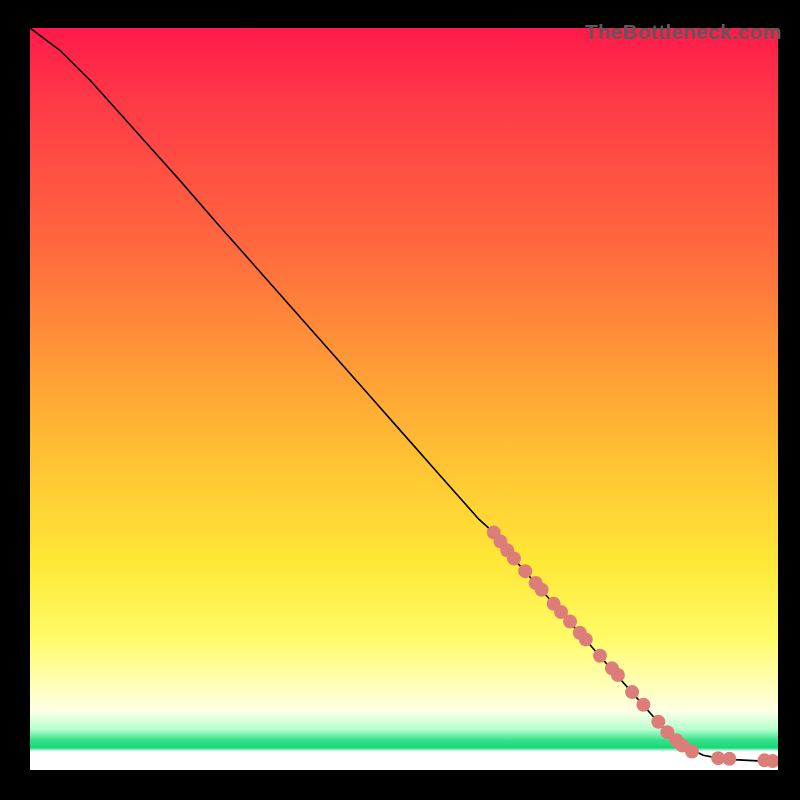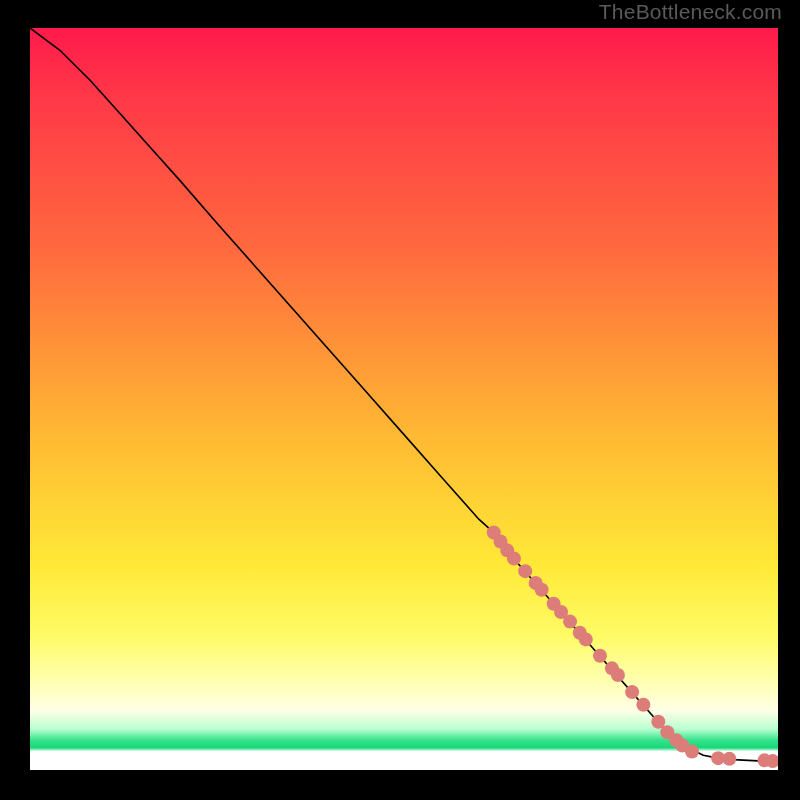--- a/index.html
+++ b/index.html
@@ -22,26 +22,26 @@
       #ffffe6 92%,
       #b8ffd0 94.5%,
       #33e28a 96%,
       #18d878 97%,
       #ffffff 97.5%,
       #ffffff 100%
     );
   }
   .watermark {
     position: absolute;
-    top: 0;
+    top: 20px;
     right: 18px;
     font-family: Arial, Helvetica, sans-serif;
     font-size: 21px;
     color: #5a5a5a;
-    font-weight: 400;
+    font-weight: 700;
     letter-spacing: 0.2px;
   }
   svg.curve { position: absolute; left: 0; top: 0; width: 748px; height: 742px; }
   .line { stroke: #000; stroke-width: 1.6; fill: none; }
   .dot { fill: #dd7d7a; }
 </style>
 </head>
 <body>
 <div class="wrap">
   <div class="plot">

